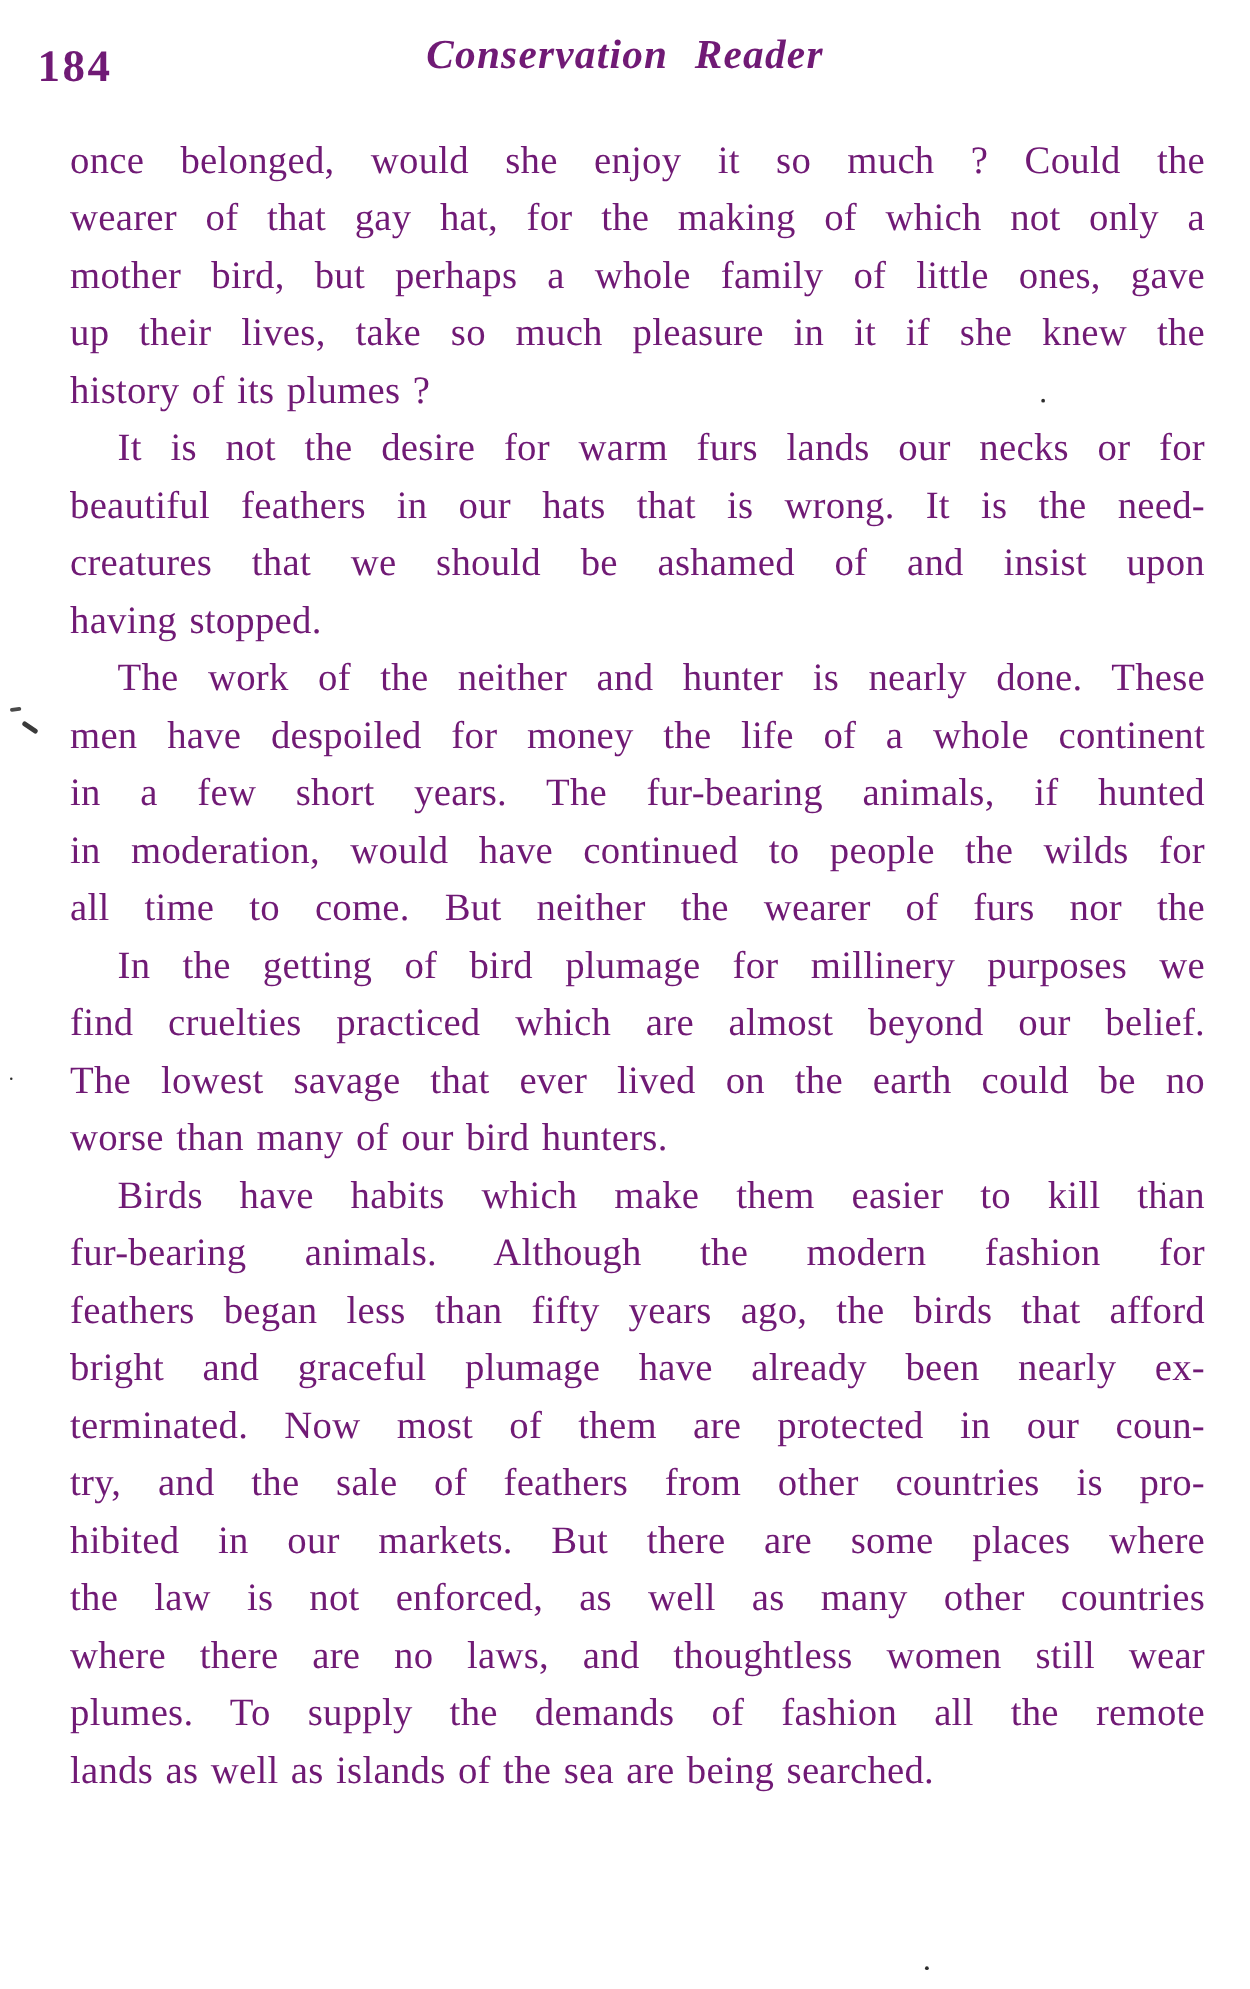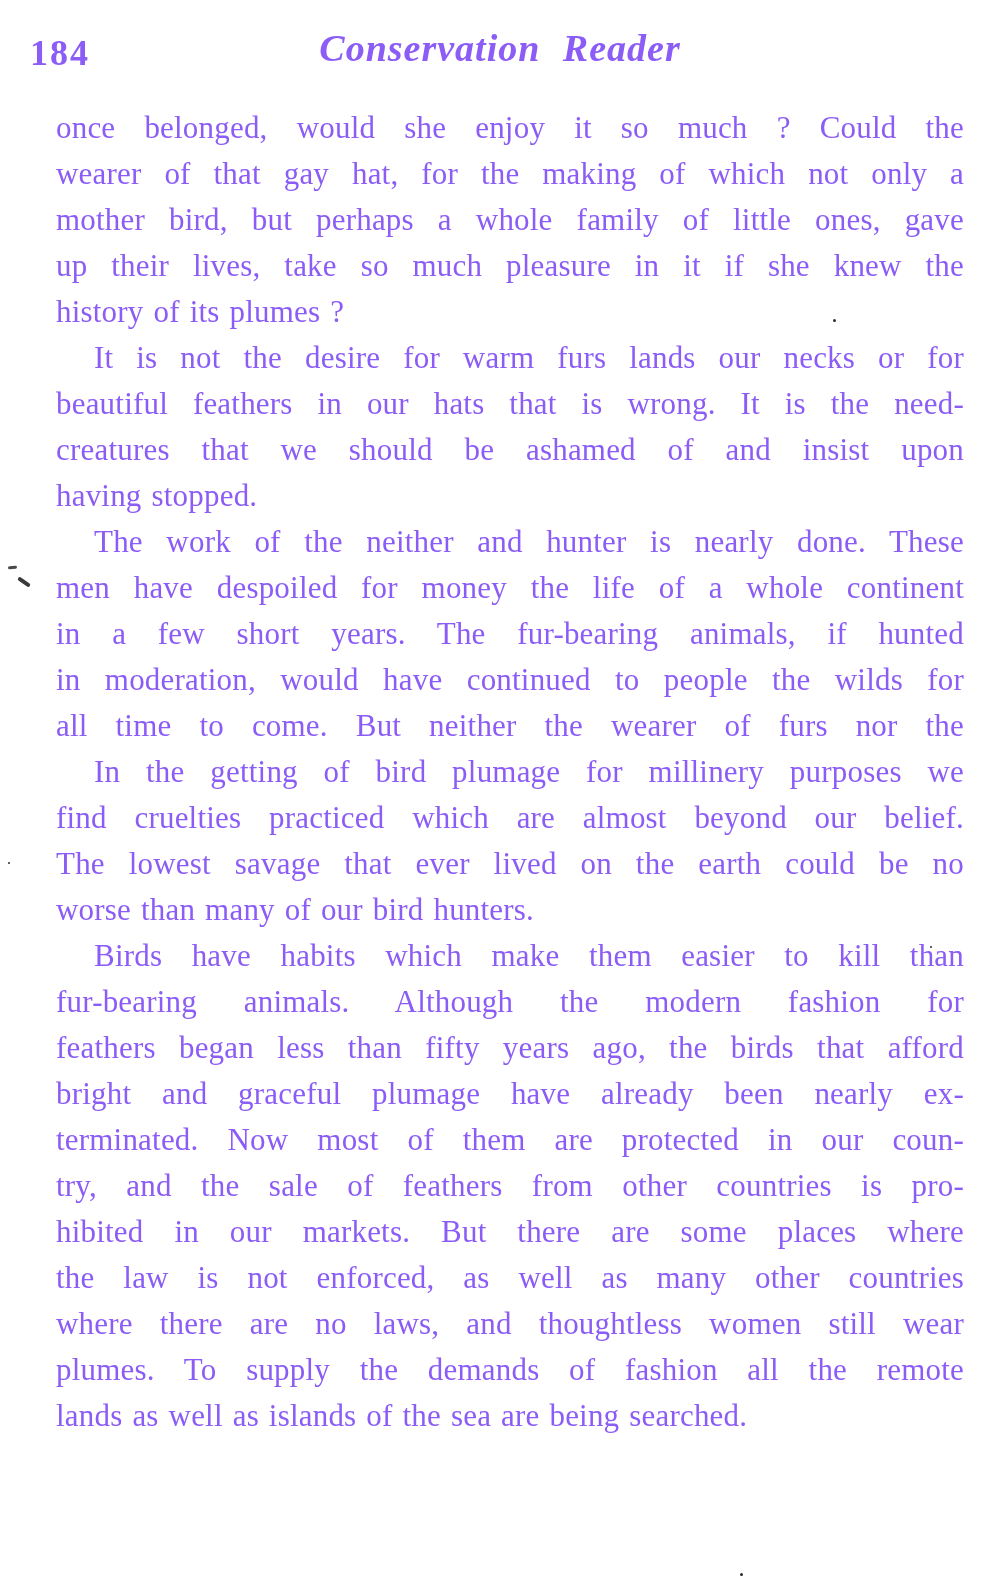--- a/index.html
+++ b/index.html
@@ -5,21 +5,21 @@
   html, body {
     margin: 0;
     padding: 0;
     background: #ffffff;
   }
   .page {
     position: relative;
     width: 1000px;
     height: 1586px;
     background: #ffffff;
-    color: #8b5cf6;
+    color: #701a75;
     font-family: "Liberation Serif", serif;
     overflow: hidden;
   }
   
   .header {
     position: absolute;
     top: 26px;
     left: 0;
     width: 100%;
     height: 56px;
@@ -33,21 +33,21 @@
     font-weight: bold;
   }
   .running-title {
     position: absolute;
     left: 0;
     top: 0;
     width: 100%;
     text-align: center;
     font-style: italic;
     font-weight: bold;
-    font-size: 38px;
+    font-size: 33px;
     letter-spacing: 1px;
     word-spacing: 12px;
   }
   
   .textblock {
     position: absolute;
     left: 28px;
     top: 105px;
     width: 936px;
     font-size: 31px;

